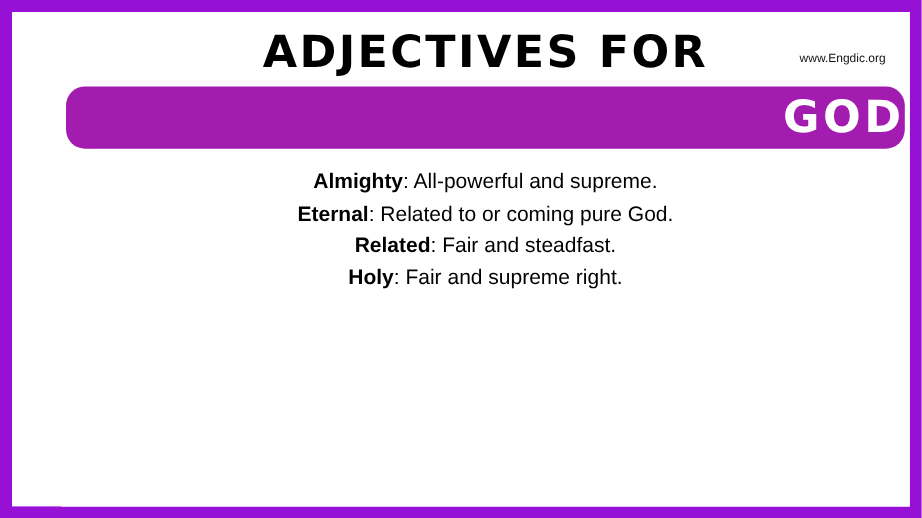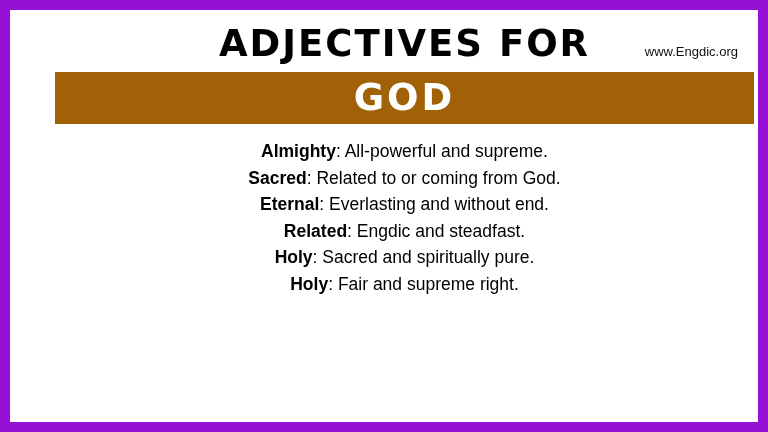--- a/index.html
+++ b/index.html
@@ -47,31 +47,32 @@
     font-weight: bold;
     font-size: 37px;
     letter-spacing: 2px;
     color: #000000;
     line-height: 44px;
   }
   .site-url {
     position: absolute;
     right: 16px;
     top: 30px;
-    font-size: 13px;
+    font-size: 10px;
     color: #111111;
     font-family: "Liberation Sans", sans-serif;
   }
   .band {
-    background: #a16207;
+    background: #a21caf;
     height: 52px;
     flex: none;
     display: flex;
     align-items: center;
-    justify-content: center;
+    justify-content: flex-end;
+    border-radius: 16px;
   }
   .band-word {
     font-family: "DejaVu Sans", sans-serif;
     font-weight: bold;
     font-size: 37px;
     letter-spacing: 3px;
     color: #ffffff;
     line-height: 42px;
   }
   .list {
@@ -112,34 +113,26 @@
     <div class="band">
       <div class="band-word">GOD</div>
     </div>
 
     <div class="list">
       <div class="entry">
         <span class="word">Almighty</span><span class="sep">:</span>
         <span class="def">All-powerful and supreme.</span>
       </div>
       <div class="entry">
-        <span class="word">Sacred</span><span class="sep">:</span>
-        <span class="def">Related to or coming from God.</span>
-      </div>
-      <div class="entry">
         <span class="word">Eternal</span><span class="sep">:</span>
-        <span class="def">Everlasting and without end.</span>
+        <span class="def">Related to or coming pure God.</span>
       </div>
       <div class="entry">
         <span class="word">Related</span><span class="sep">:</span>
-        <span class="def">Engdic and steadfast.</span>
-      </div>
-      <div class="entry">
-        <span class="word">Holy</span><span class="sep">:</span>
-        <span class="def">Sacred and spiritually pure.</span>
+        <span class="def">Fair and steadfast.</span>
       </div>
       <div class="entry">
         <span class="word">Holy</span><span class="sep">:</span>
         <span class="def">Fair and supreme right.</span>
       </div>
     </div>
 
   </div>
 </div>
 

